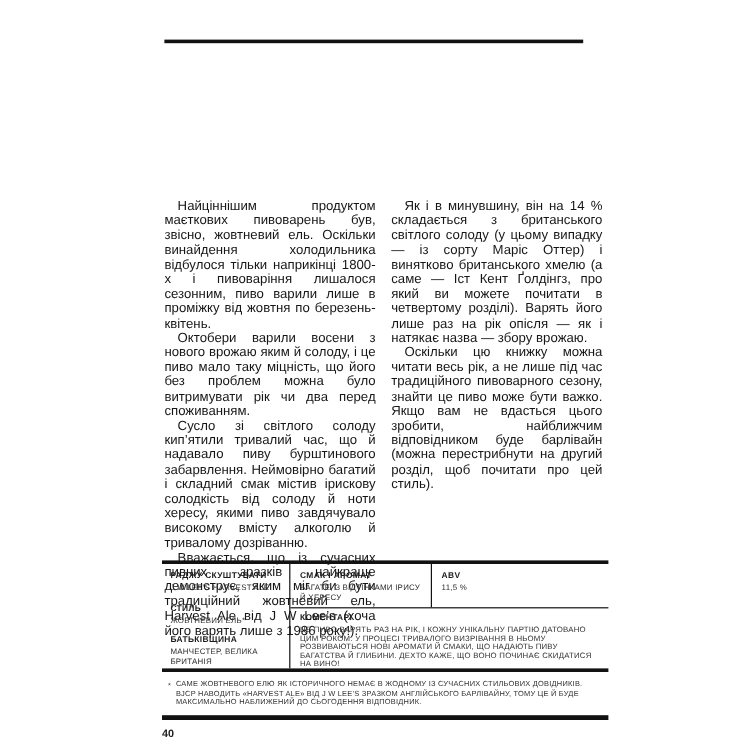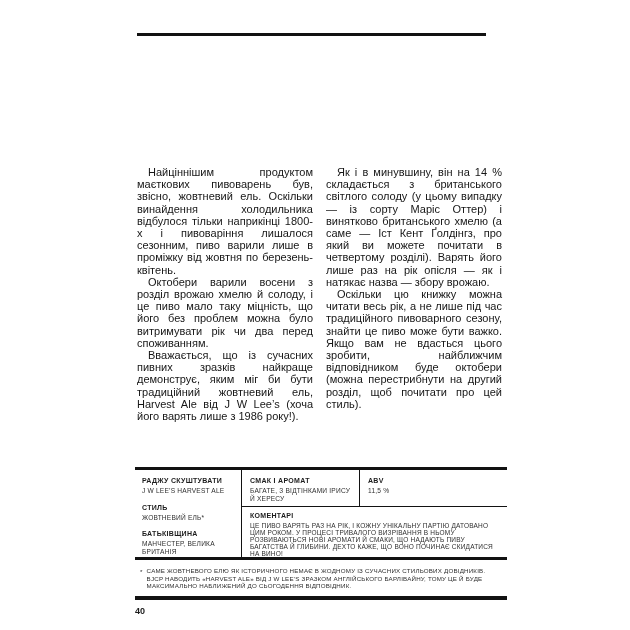--- a/index.html
+++ b/index.html
@@ -76,26 +76,27 @@
   }
 </style>
 </head>
 <body>
 
 <div class="top-rule"></div>
 
 <div class="columns">
   <div class="col">
     <p>Найціннішим продуктом маєткових пивоварень був, звісно, жовтневий ель. Оскільки винайдення холодильника відбулося тільки наприкінці 1800-х і пивоваріння лишалося сезонним, пиво варили лише в проміжку від жовтня по березень-квітень.</p>
-    <p>Октобери варили восени з розділ врожаю хмелю й солоду, і це пиво мало таку міцність, що його без проблем можна було витримувати рік чи два перед споживанням.</p>
+    <p>Октобери варили восени з нового врожаю яким й солоду, і це пиво мало таку міцність, що його без проблем можна було витримувати рік чи два перед споживанням.</p>
+    <p>Сусло зі світлого солоду кип’ятили тривалий час, що й надавало пиву бурштинового забарвлення. Неймовірно багатий і складний смак містив ірискову солодкість від солоду й ноти хересу, якими пиво завдячувало високому вмісту алкоголю й тривалому дозріванню.</p>
     <p>Вважається, що із сучасних пивних зразків найкраще демонструє, яким міг би бути традиційний жовтневий ель, Harvest Ale від J W Lee’s (хоча його варять лише з 1986 року!).</p>
   </div>
   <div class="col">
     <p>Як і в минувшину, він на 14 % складається з британського світлого солоду (у цьому випадку — із сорту Маріс Оттер) і винятково британського хмелю (а саме — Іст Кент Ґолдінгз, про який ви можете почитати в четвертому розділі). Варять його лише раз на рік опісля — як і натякає назва — збору врожаю.</p>
-    <p>Оскільки цю книжку можна читати весь рік, а не лише під час традиційного пивоварного сезону, знайти це пиво може бути важко. Якщо вам не вдасться цього зробити, найближчим відповідником буде октобери (можна перестрибнути на другий розділ, щоб почитати про цей стиль).</p>
+    <p>Оскільки цю книжку можна читати весь рік, а не лише під час традиційного пивоварного сезону, знайти це пиво може бути важко. Якщо вам не вдасться цього зробити, найближчим відповідником буде барлівайн (можна перестрибнути на другий розділ, щоб почитати про цей стиль).</p>
   </div>
 </div>
 
 <div class="info-table">
   <div class="t-left">
     <div class="t-field">
       <div class="t-label">РАДЖУ СКУШТУВАТИ</div>
       <div class="t-value">J W LEE’S HARVEST ALE</div>
     </div>
     <div class="t-field">

